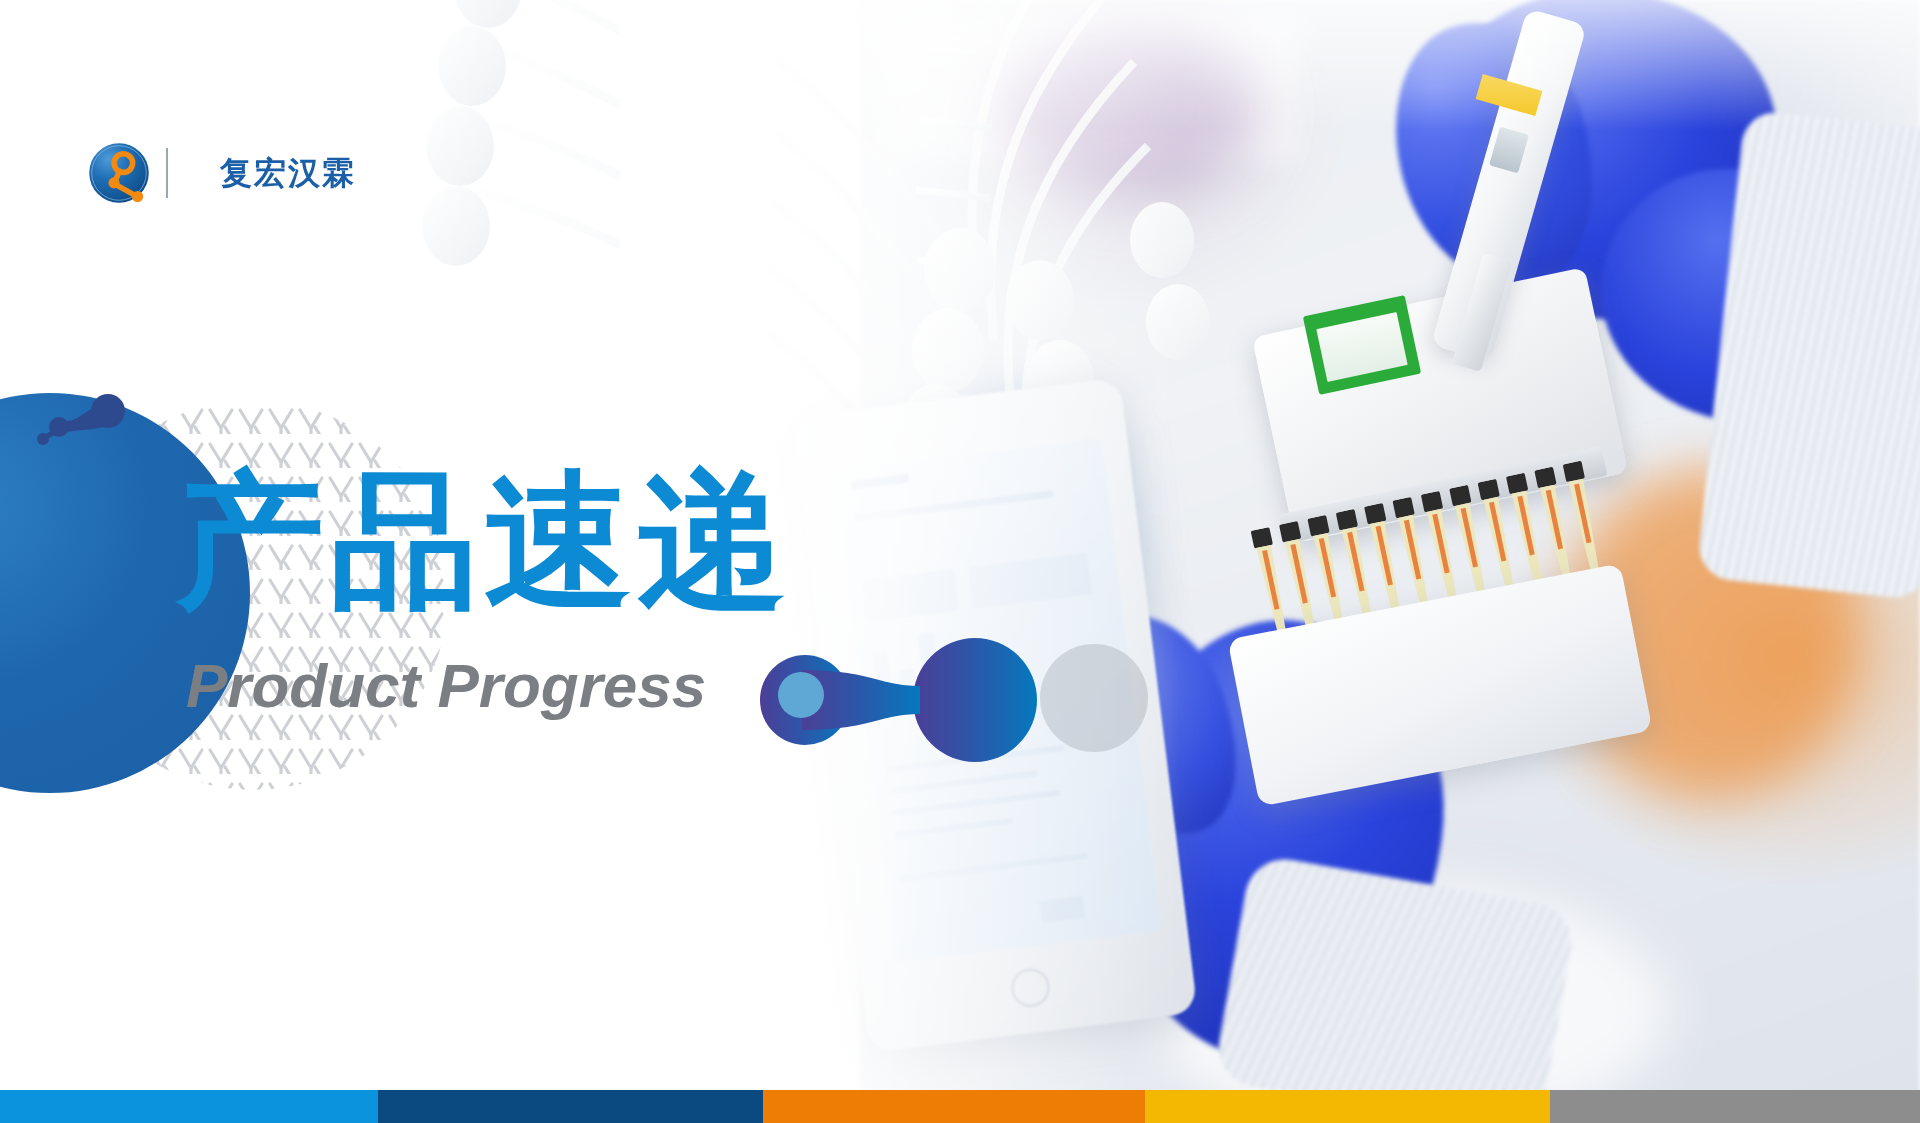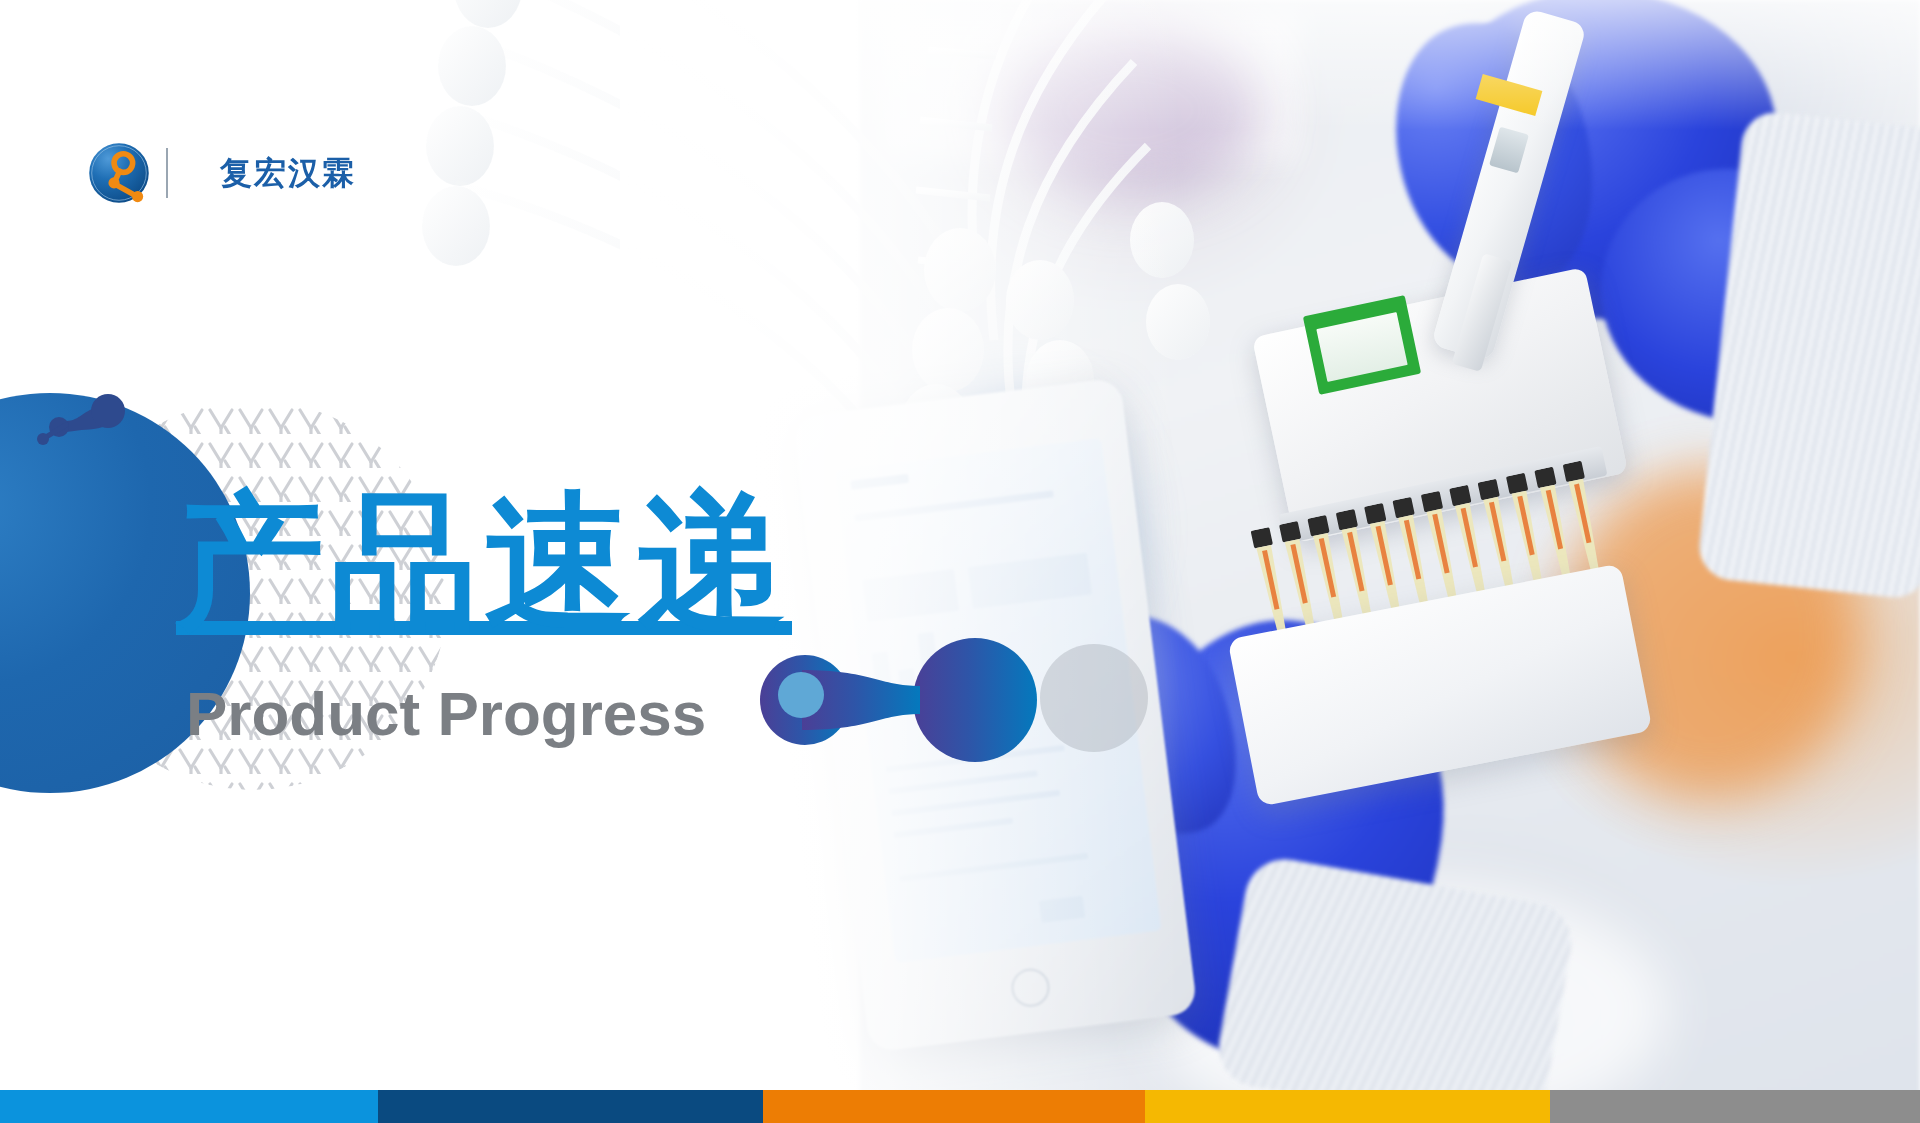--- a/index.html
+++ b/index.html
@@ -94,32 +94,30 @@
     font-size:50px;font-weight:bold;color:#1b5fa8;letter-spacing:-.5px;line-height:1;
     font-family:"Liberation Sans","DejaVu Sans",sans-serif;
   }
   .logo-cn{
     font-size:32px;font-weight:bold;color:#1b5fa8;margin-left:34px;letter-spacing:2px;line-height:1;
     font-family:"DejaVu Sans","Liberation Sans",sans-serif;
   }
 
   
   .title-cn{
-    position:absolute;left:176px;top:488px;z-index:20;
+    position:absolute;left:176px;top:467px;z-index:20;
     font-size:148px;font-weight:bold;color:#0d8ad4;letter-spacing:6px;line-height:1;
     white-space:nowrap;
     font-family:"DejaVu Sans","Liberation Sans",sans-serif;
-    text-decoration:underline;
   }
   .title-en{
     position:absolute;left:186px;top:655px;z-index:20;
-    font-size:62px;font-weight:bold;color:#7b7f84;letter-spacing:0px;line-height:1;
+    font-size:62px;font-weight:bold;font-style:italic;color:#7b7f84;letter-spacing:0px;line-height:1;
     white-space:nowrap;
     font-family:"Liberation Sans","DejaVu Sans",sans-serif;
-    margin-top:28px;
   }
 
   
   .bar{position:absolute;left:0;bottom:0;width:1920px;height:33px;display:flex;z-index:30;}
   .bar > div{height:100%;}
 </style>
 </head>
 <body>
 
 <div id="slide">

